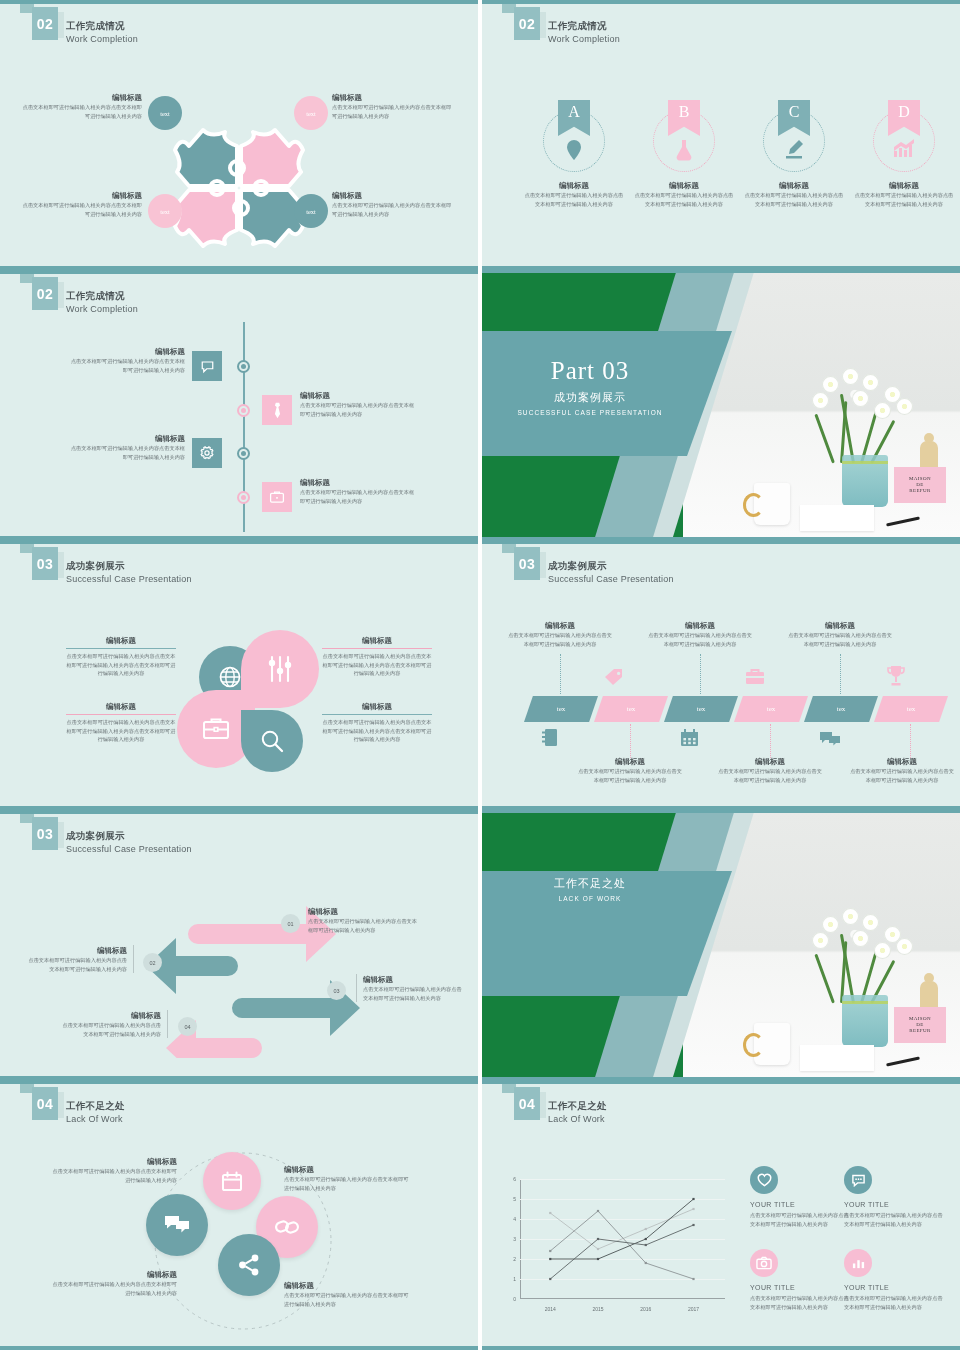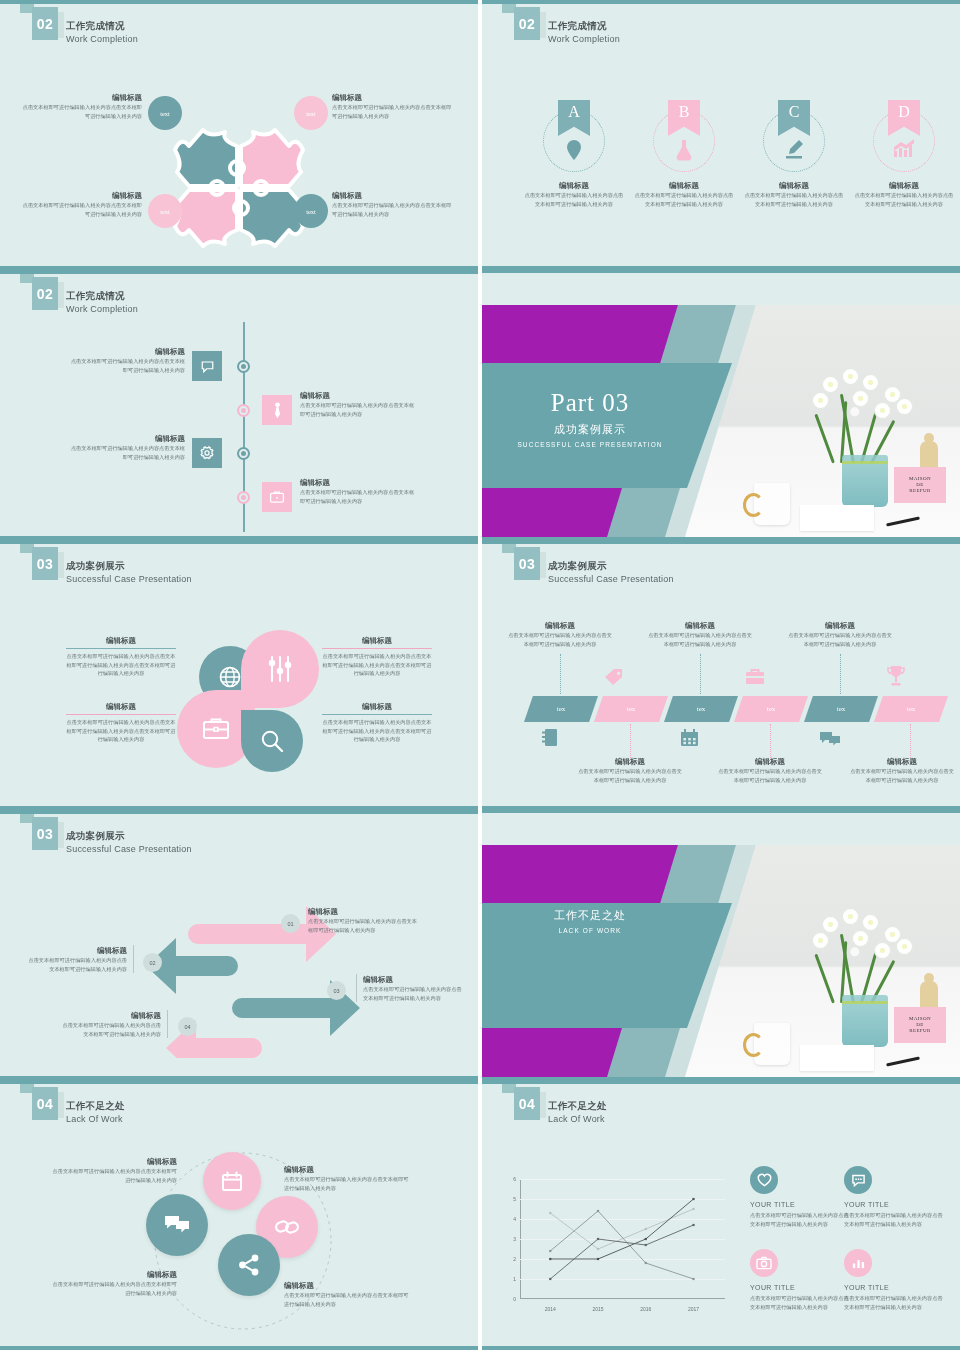--- a/index.html
+++ b/index.html
@@ -76,21 +76,21 @@
   .tl-line{ position:absolute; left:243px; top:48px; width:1.6px; height:210px; background:#76aab0; }
   .tl-node{ position:absolute; width:13px;height:13px;border-radius:50%;
     background:#dfeeec; display:flex;align-items:center;justify-content:center;}
   .tl-node i{ width:5px;height:5px;border-radius:50%; display:block;}
   .tl-node.t{ border:2.2px solid #6ea2a8; } .tl-node.t i{ background:#6ea2a8; }
   .tl-node.p{ border:2.2px solid #f6b6cd; } .tl-node.p i{ background:#f6b6cd; }
   .tl-ico{ position:absolute; width:30px;height:30px; display:flex;align-items:center;justify-content:center;}
   .tl-ico.t{ background:#6ea2a8;} .tl-ico.p{ background:#f8bdd2;}
 
   
-  .part{ position:absolute; inset:0; background:#a21caf; overflow:hidden;margin-top:32px; }
+  .part{ position:absolute; inset:0; background:#15803d; overflow:hidden; }
   .part .photo-bg{
     position:absolute; right:0; top:0; width:58%; height:100%;
     background:
       radial-gradient(circle at 62% 46%, rgba(255,255,255,.75) 0 4px, transparent 5px),
       linear-gradient(180deg,#e9ebe9 0%,#e3e6e4 52%,#f4f5f4 53%,#fbfbfb 100%);
   }
   .part .band{
     position:absolute; top:-20%; left:44%; width:12%; height:150%;
     background:#8cb8bc; transform:rotate(17deg); transform-origin:top left;
   }

